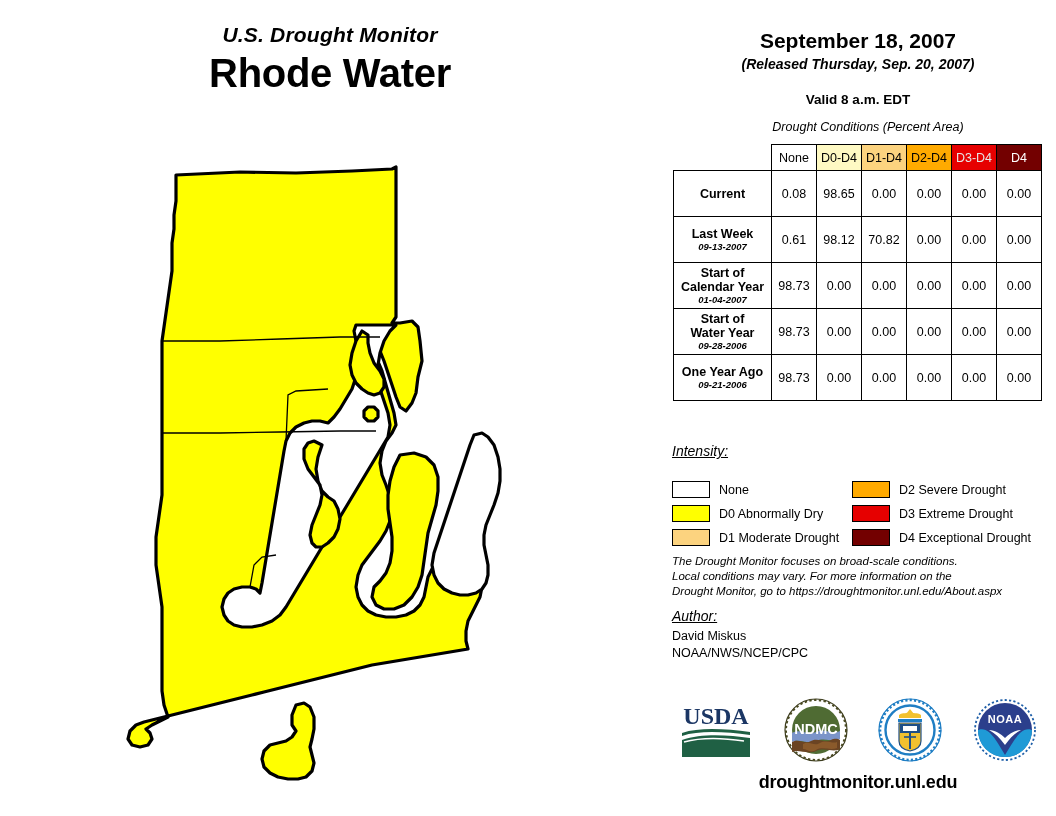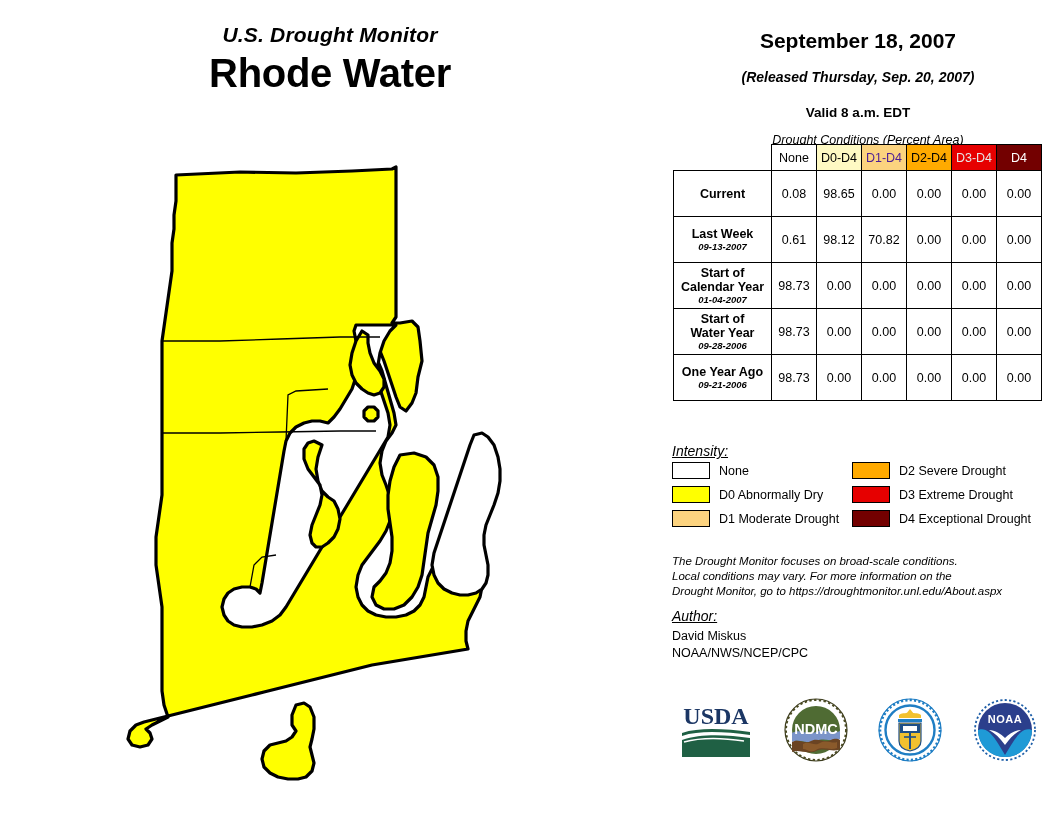--- a/index.html
+++ b/index.html
@@ -64,21 +64,21 @@
   #date-main {
     font-size: 21px;
     font-weight: bold;
     line-height: 26px;
   }
   #date-released {
     font-size: 14px;
     font-weight: bold;
     font-style: italic;
     line-height: 19px;
-    margin-top: 14px;
+    margin-top: 1px;
   }
   #date-valid {
     font-size: 13.5px;
     font-weight: bold;
     line-height: 19px;
     margin-top: 16px;
   }
   #table-caption {
     font-size: 12.5px;
     font-style: italic;
@@ -112,21 +112,21 @@
     font-size: 12.5px;
     font-weight: normal;
   }
   #dm-table thead td.blank-corner {
     border-top: none;
     border-left: none;
     border-bottom-color: #000;
   }
   .hd-none { background: #ffffff; color: #000; }
   .hd-d0   { background: #fef9c3; color: #000; }
-  .hd-d1   { background: #fcd37f; color: #4c1d95; }
+  .hd-d1   { background: #fcd37f; color: #000000; }
   .hd-d2   { background: #ffaa00; color: #000; }
   .hd-d3   { background: #e60000; color: #e5e5e5; }
   .hd-d4   { background: #730000; color: #ffffff; }
 
   #dm-table tbody tr { height: 46px; }
   #dm-table tbody .rowlabel {
     font-weight: bold;
     font-size: 12.5px;
     line-height: 14px;
     padding: 2px 3px;
@@ -146,21 +146,21 @@
     position: absolute;
     left: 12px;
     top: 443px;
     width: 380px;
   }
   #intensity-title {
     font-size: 14px;
     font-style: italic;
     font-weight: normal;
     text-decoration: underline;
-    margin-bottom: 3px;
+    margin-bottom: 22px;
   }
   .legend-grid {
     display: grid;
     grid-template-columns: 180px 200px;
     row-gap: 7px;
   }
   .legend-item {
     display: flex;
     align-items: center;
   }
@@ -538,13 +538,14 @@
 
     <svg width="66" height="66" viewBox="0 0 66 66">
       <circle cx="33" cy="33" r="30" fill="#ffffff" stroke="#1f5fa8" stroke-width="1.8" stroke-dasharray="2.2 2.2"></circle>
       <circle cx="33" cy="33" r="27" fill="#2b3f8c"></circle>
       <path d="M6,33 C6,33 12,30 18,36 C24,42 28,50 33,58 C38,50 42,42 48,36 C54,30 60,33 60,33 C60,48 48,60 33,60 C18,60 6,48 6,33 Z" fill="#1f9ad6"></path>
       <path d="M33,41 C29,37 23,33 17,33 C23,36 28,41 33,48 C38,41 43,36 49,33 C43,33 37,37 33,41 Z" fill="#ffffff"></path>
       <text x="33" y="26" text-anchor="middle" font-family="Liberation Sans, sans-serif" font-size="11" font-weight="bold" fill="#ffffff" letter-spacing="0.5">NOAA</text>
     </svg>
   </div>
 
+  <div id="site-url">droughtmonitor.unl.edu</div>
 </div>
 
 </body></html>

